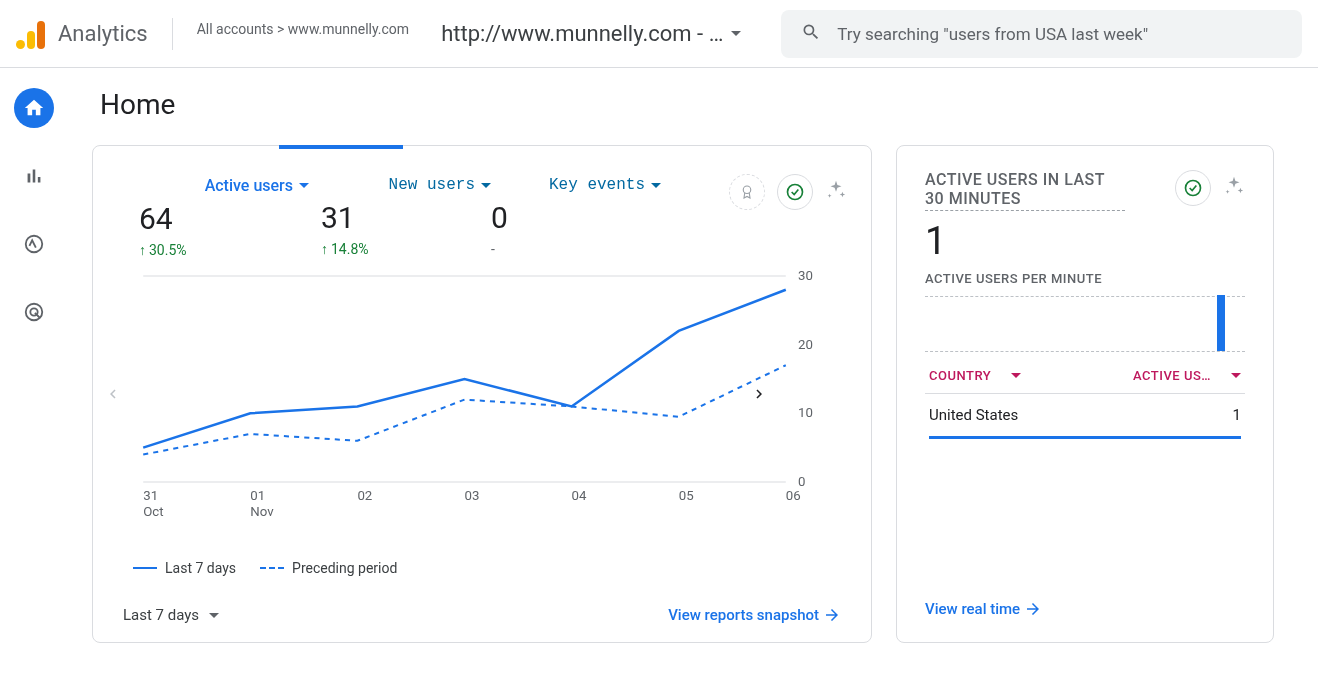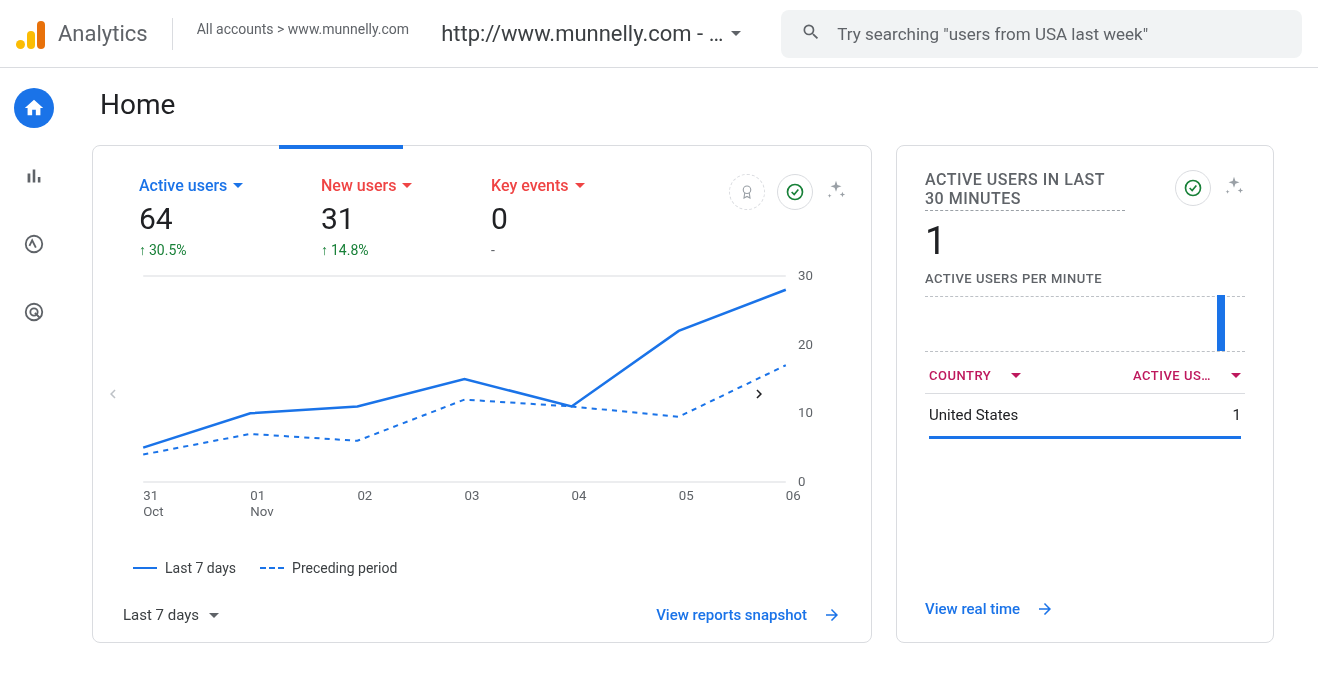--- a/index.html
+++ b/index.html
@@ -28,23 +28,23 @@
 .side-item.active svg { fill: #fff; }
 .side-item:not(.active) svg { fill: #5f6368; }
 .content { flex: 1; padding: 20px 24px; background: #fff; }
 .page-title { font-size: 28px; font-weight: 400; color: #202124; margin-bottom: 24px; margin-left: 8px; }
 .cards-row { display: flex; gap: 24px; }
 .card { background: #fff; border: 1px solid #dadce0; border-radius: 8px; position: relative; }
 .card-main { width: 780px; height: 498px; display: flex; flex-direction: column; }
 .blue-tab { position: absolute; top: -1px; left: 186px; width: 124px; height: 4px; background: #1a73e8; }
 .metrics-row { display: flex; align-items: flex-start; padding: 30px 40px 0 40px; gap: 0; position: relative; }
 .metric-col { min-width: 170px; }
-.metric-label { display: flex; align-items: center; gap: 6px; font-size: 16px; font-weight: 500; cursor: pointer; }
+.metric-label { display: flex; align-items: center; gap: 6px; font-size: 16px; font-weight: 500; cursor: pointer; justify-content: flex-end; }
 .metric-label.active { color: #1a73e8; }
-.metric-label:not(.active) { color: #ef4444; }
+.metric-label:not(.active) { color: #0369a1; font-family: Liberation Mono, monospace; }
 .caret-sm { width: 0; height: 0; border-left: 5px solid transparent; border-right: 5px solid transparent; border-top: 5px solid currentColor; }
 .metric-value { font-size: 30px; font-weight: 400; color: #202124; margin-top: 6px; }
 .metric-change { font-size: 14px; color: #188038; margin-top: 6px; display: flex; align-items: center; gap: 3px; }
 .metric-change .arrow-up { font-size: 14px; }
 .metric-dash { font-size: 14px; color: #5f6368; margin-top: 6px; }
 .nav-arrow { width: 24px; height: 24px; display: flex; align-items: center; justify-content: center; position: absolute; top: 50%; transform: translateY(-50%); cursor: pointer; }
 .nav-left { left: 8px; color: #bdc1c6; }
 .nav-right { right: 100px; color: #202124; }
 .card-icons-top { position: absolute; top: 28px; right: 24px; display: flex; align-items: center; gap: 12px; }
 .icon-circle { width: 36px; height: 36px; border-radius: 50%; display: flex; align-items: center; justify-content: center; border: 1px solid #dadce0; cursor: pointer; }
@@ -56,21 +56,21 @@
 .chart-svg .axis-text { font-size: 13px; fill: #5f6368; }
 .chart-svg .line-current { stroke: #1a73e8; stroke-width: 2.5; fill: none; }
 .chart-svg .line-prev { stroke: #1a73e8; stroke-width: 2; fill: none; stroke-dasharray: 5 5; }
 .chart-svg .baseline { stroke: #dadce0; stroke-width: 1; }
 .legend-row { display: flex; gap: 24px; padding: 0 40px 12px 40px; }
 .legend-item { display: flex; align-items: center; gap: 8px; font-size: 14px; color: #3c4043; }
 .legend-line { width: 24px; height: 0; border-top: 2.5px solid #1a73e8; }
 .legend-dash { width: 24px; height: 0; border-top: 2.5px dashed #1a73e8; }
 .card-footer { display: flex; justify-content: space-between; align-items: center; padding: 18px 30px; border-top: 0px solid #dadce0; }
 .date-select { display: flex; align-items: center; gap: 10px; font-size: 15px; color: #3c4043; cursor: pointer; }
-.link-btn { display: flex; align-items: center; gap: 16px; color: #1a73e8; font-size: 15px; font-weight: 500; cursor: pointer; }
+.link-btn { display: flex; align-items: center; gap: 4px; color: #1a73e8; font-size: 15px; font-weight: 500; cursor: pointer; }
 .link-btn svg { fill: #1a73e8; width: 18px; height: 18px; }
 .card-realtime { width: 378px; height: 498px; display: flex; flex-direction: column; padding: 24px 28px; }
 .rt-header-row { display: flex; justify-content: space-between; align-items: flex-start; }
 .rt-title { font-size: 16px; font-weight: 500; color: #5f6368; letter-spacing: 0.5px; border-bottom: 1px dashed #9aa0a6; display: inline-block; padding-bottom: 2px; max-width: 200px; }
 .rt-icons { display: flex; gap: 12px; align-items: center; }
 .rt-value { font-size: 38px; font-weight: 400; color: #202124; margin-top: 8px; }
 .rt-sub { font-size: 13px; font-weight: 500; color: #5f6368; letter-spacing: 0.5px; margin-top: 8px; }
 .rt-bars { height: 56px; position: relative; margin-top: 10px; border-bottom: 1px dashed #bdc1c6; border-top: 1px dashed #bdc1c6; }
 .rt-bar { position: absolute; bottom: 0; right: 20px; width: 8px; height: 56px; background: #1a73e8; }
 .rt-table-head { display: flex; justify-content: space-between; padding: 16px 4px 10px 4px; border-bottom: 1px solid #dadce0; }

